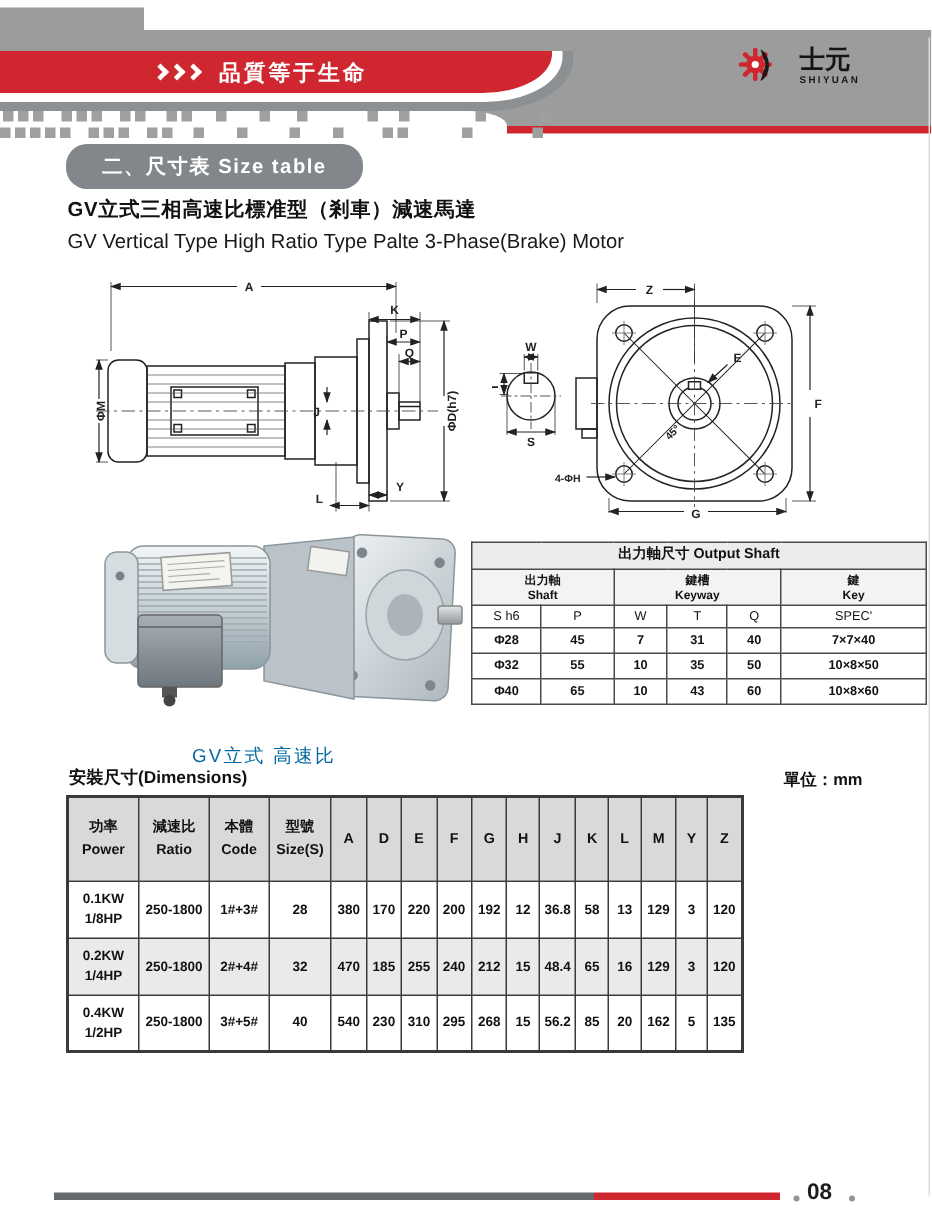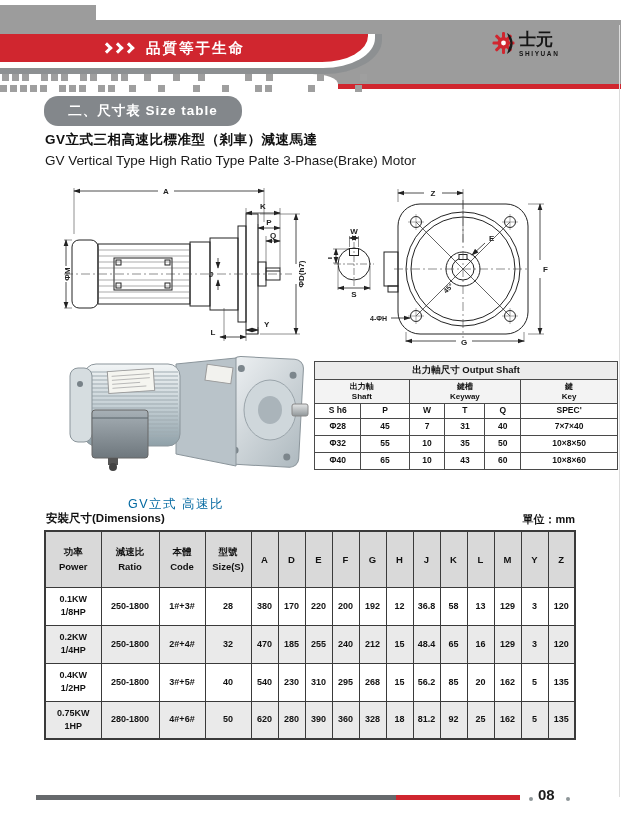--- a/index.html
+++ b/index.html
@@ -14,21 +14,21 @@
   .sw{position:absolute;left:0;top:34px}
   .sw-gray{width:382px;height:40px;background:#8d9092;border-bottom-right-radius:58px 34px}
   .sw-white{width:375px;height:34px;background:#fff;border-bottom-right-radius:52px 30px}
   .sw-red{width:368px;height:28px;background:#d0262f;border-bottom-right-radius:46px 26px;
           display:flex;align-items:center;padding-left:103px}
   .cover{position:absolute;left:0;top:74px;width:338px;height:22px;background:#fff;border-top-right-radius:26px 10px}
   .chev{display:inline-flex;margin-right:10px}
   .chev i{display:inline-block;width:8px;height:8px;border-top:3px solid #fff;border-right:3px solid #fff;
           transform:rotate(45deg);margin-right:3px}
   .slogan{color:#fff;font-weight:bold;font-size:14.5px;letter-spacing:2px}
-  .logo{position:absolute;left:492px;top:31px;display:flex;align-items:flex-end;gap:3px}
+  .logo{position:absolute;left:492px;top:31px;display:flex;align-items:flex-end;gap:17px}
   .logo-name{font-size:17px;font-weight:bold;color:#151515;line-height:1}
   .logo-sub{font-size:6.5px;font-weight:bold;letter-spacing:1.6px;color:#151515;margin-top:2px}
   .edge{position:absolute;right:1px;top:25px;height:772px;width:1px;background:#dcdcdc}
 
   
   .sqs{position:absolute;left:0;top:74px;width:410px}
   .sqs .row{height:8px;margin-bottom:3px;white-space:nowrap}
   .sqs i{display:inline-block;width:7px;height:7px;background:#9f9f9f;vertical-align:top}
 
   
@@ -43,27 +43,27 @@
   .tech .sm{font-size:7px}
 
   
   .prod-label{position:absolute;left:128px;top:496px;color:#0369a1;font-size:12.5px;font-weight:normal;letter-spacing:1.5px}
 
   
   .shaft{position:absolute;left:314px;top:361px;width:304px;border-collapse:collapse;text-align:center;color:#111;border:1.5px solid #4a4a4a}
   .shaft td{border:1px solid #4a4a4a;padding:0;line-height:1.15}
   .shaft .t1 td{background:#ececec;font-weight:bold;font-size:9.5px;height:18px}
   .shaft .t2 td{background:#f3f3f3;font-weight:bold;font-size:8px;height:24px}
-  .shaft .t3 td{font-weight:bold;font-size:8.5px;height:15px}
+  .shaft .t3 td{font-weight:normal;font-size:8.5px;height:15px}
   .shaft .dr td{font-weight:bold;font-size:8.5px;height:17px}
 
   
   .dims-caption{position:absolute;left:46px;top:511px;font-size:11.5px;font-weight:bold}
   .dims-unit{position:absolute;right:46px;top:512px;font-size:11px;font-weight:bold}
-  .dims{position:absolute;left:44px;top:530px;width:532px;border-collapse:collapse;text-align:center;color:#111;border:2px solid #3a3a3a}
+  .dims{position:absolute;left:44px;top:530px;width:452px;border-collapse:collapse;text-align:center;color:#111;border:2px solid #3a3a3a}
   .dims th,.dims td{border:1px solid #3a3a3a;padding:0}
   .dims thead th{background:#d9d9d9;font-size:9.5px;font-weight:bold;height:56px;line-height:1.6}
   .dims tbody td{font-size:9px;font-weight:bold;height:38px;line-height:1.4}
   .dims tbody tr.alt{background:#eaeaea}
 
   
   .fbar-gray{position:absolute;left:36px;top:795px;width:360px;height:5px;background:#66696c}
   .fbar-red{position:absolute;left:396px;top:795px;width:124px;height:5px;background:#d0262f}
   .fdot{position:absolute;top:797px;width:4px;height:4px;border-radius:50%;background:#8e9699}
   .fpage{position:absolute;left:538px;top:786px;font-size:15px;font-weight:bold;color:#1d1d1d}
@@ -415,38 +415,20 @@
           <td>295</td>
           <td>268</td>
           <td>15</td>
           <td>56.2</td>
           <td>85</td>
           <td>20</td>
           <td>162</td>
           <td>5</td>
           <td>135</td>
       </tr>
-      <tr class="alt">
-        <td><span>0.75KW</span><br><span>1HP</span></td>
-        <td>280-1800</td>
-          <td>4#+6#</td>
-          <td>50</td>
-          <td>620</td>
-          <td>280</td>
-          <td>390</td>
-          <td>360</td>
-          <td>328</td>
-          <td>18</td>
-          <td>81.2</td>
-          <td>92</td>
-          <td>25</td>
-          <td>162</td>
-          <td>5</td>
-          <td>135</td>
-      </tr>
     </tbody>
   </table>
 
   <div class="fbar-gray"></div>
   <div class="fbar-red"></div>
   <div class="fdot" style="left:529px"></div>
   <div class="fpage">08</div>
   <div class="fdot" style="left:566px"></div>
   <div class="edge"></div>
 

